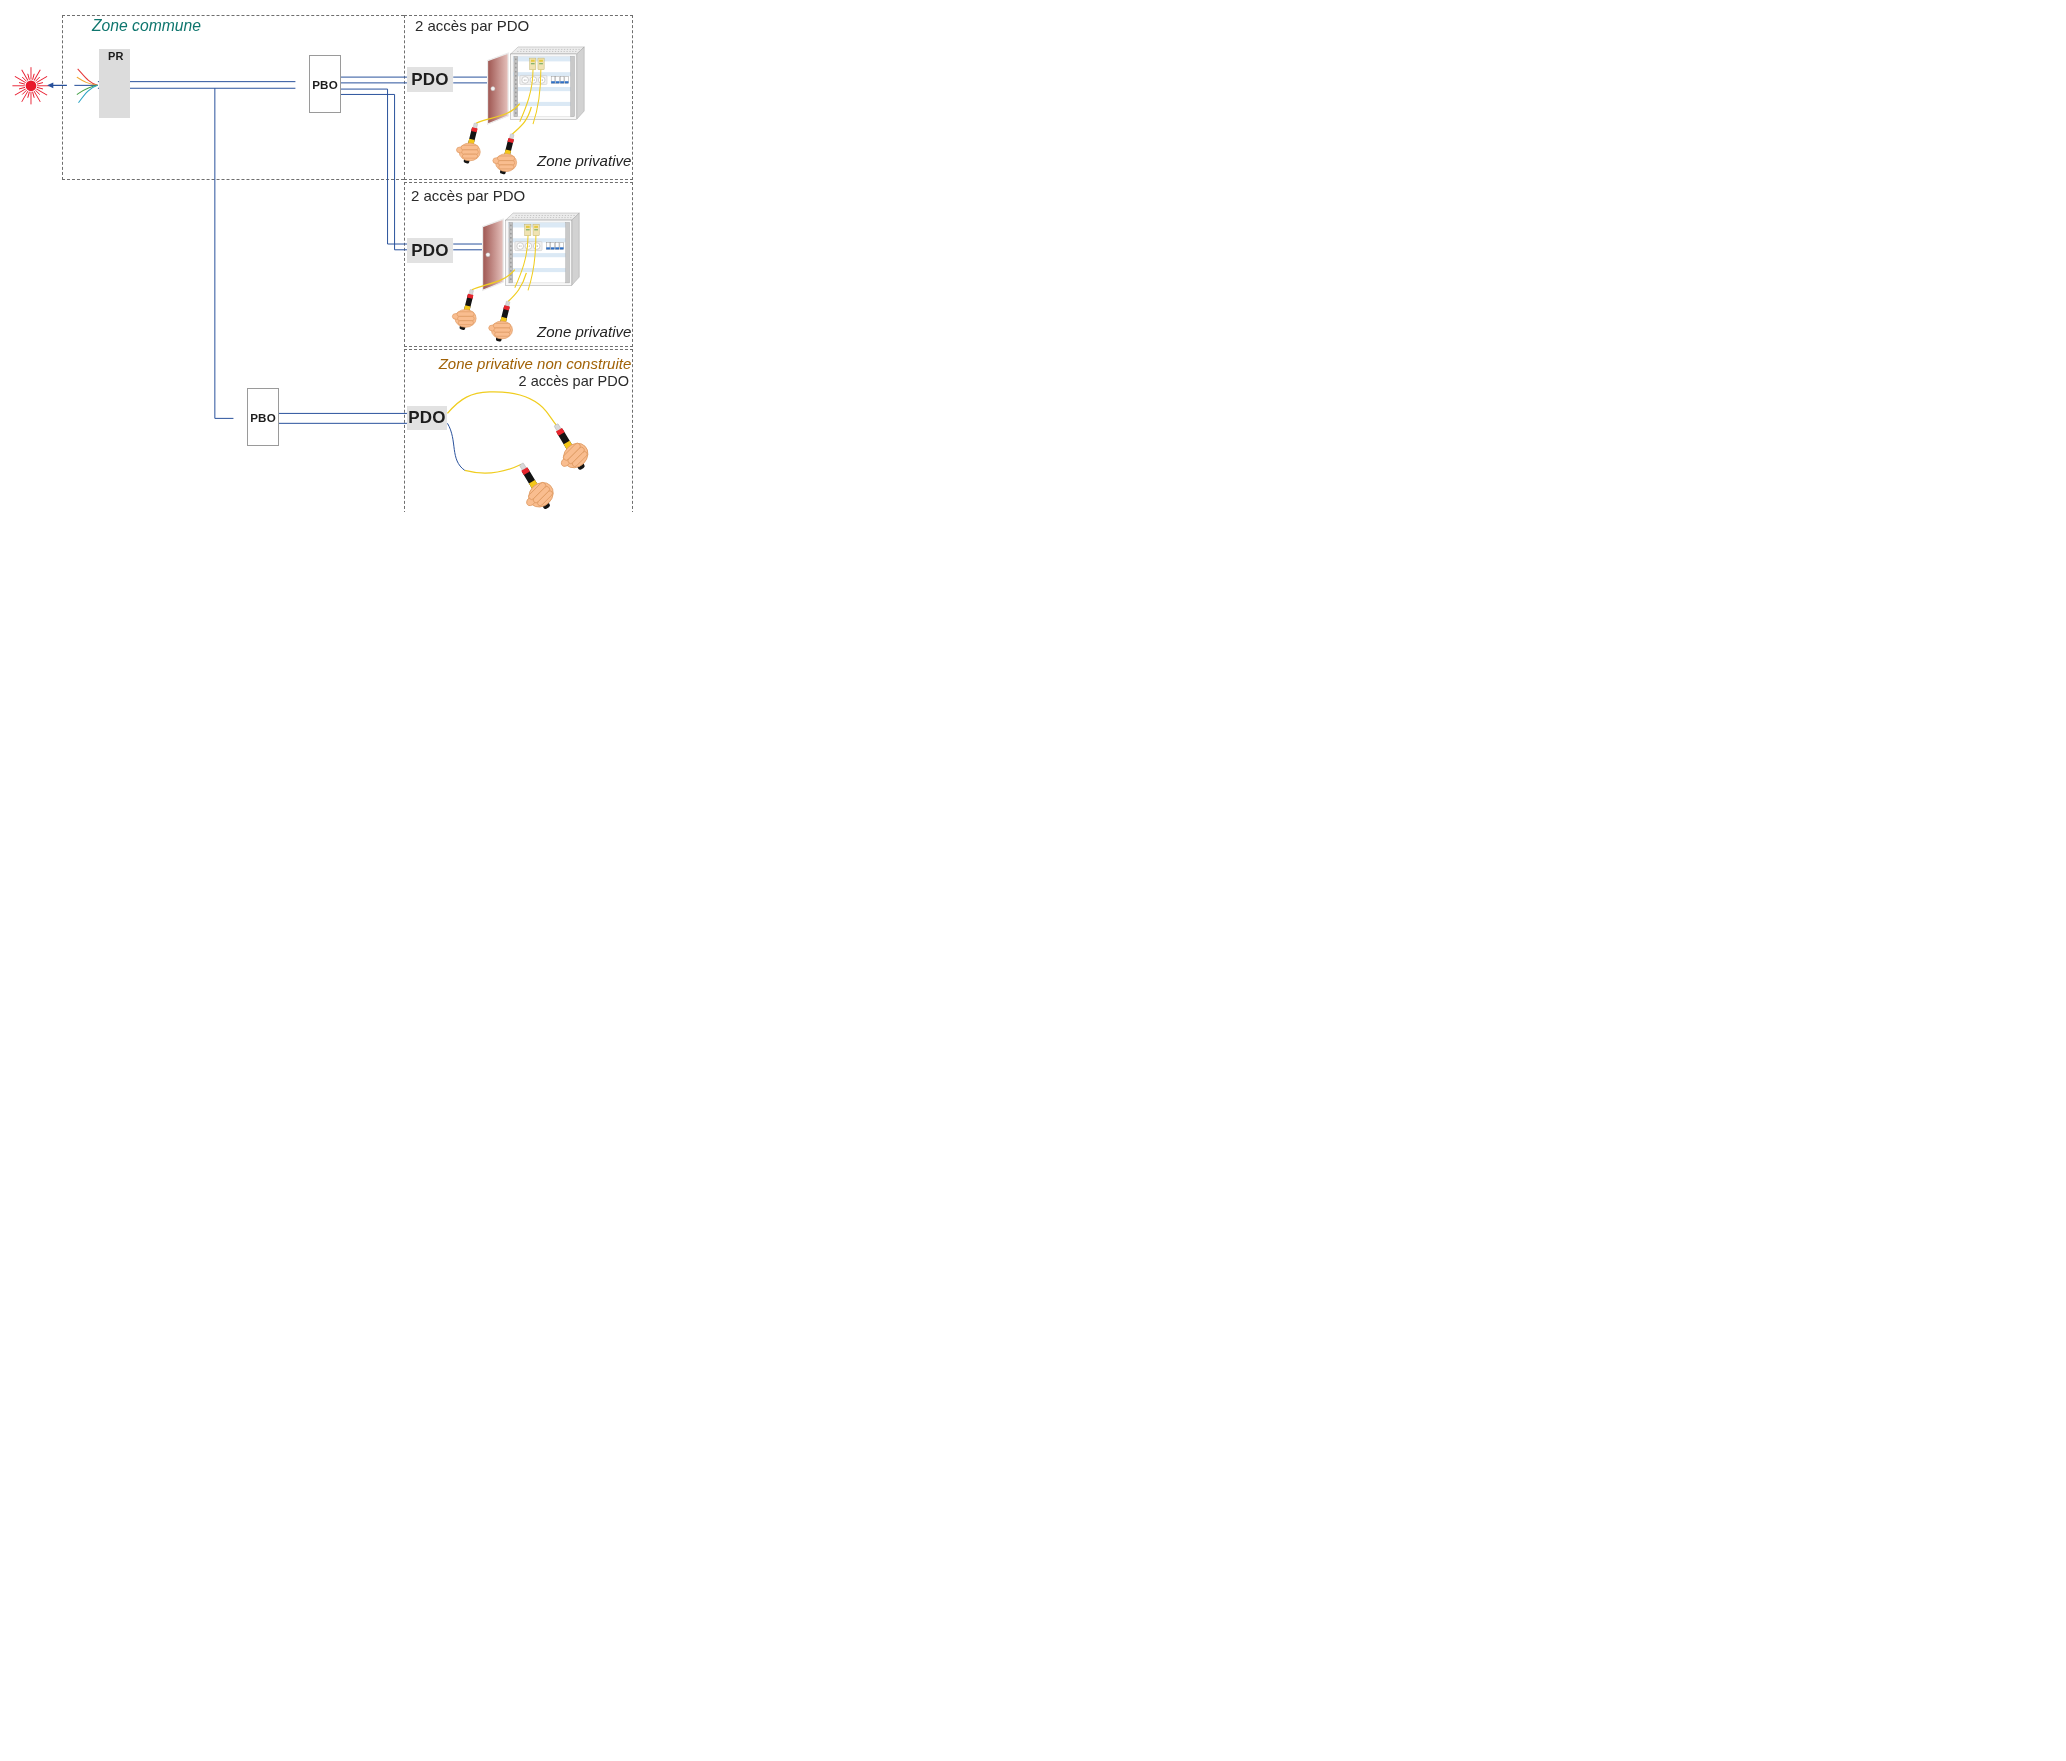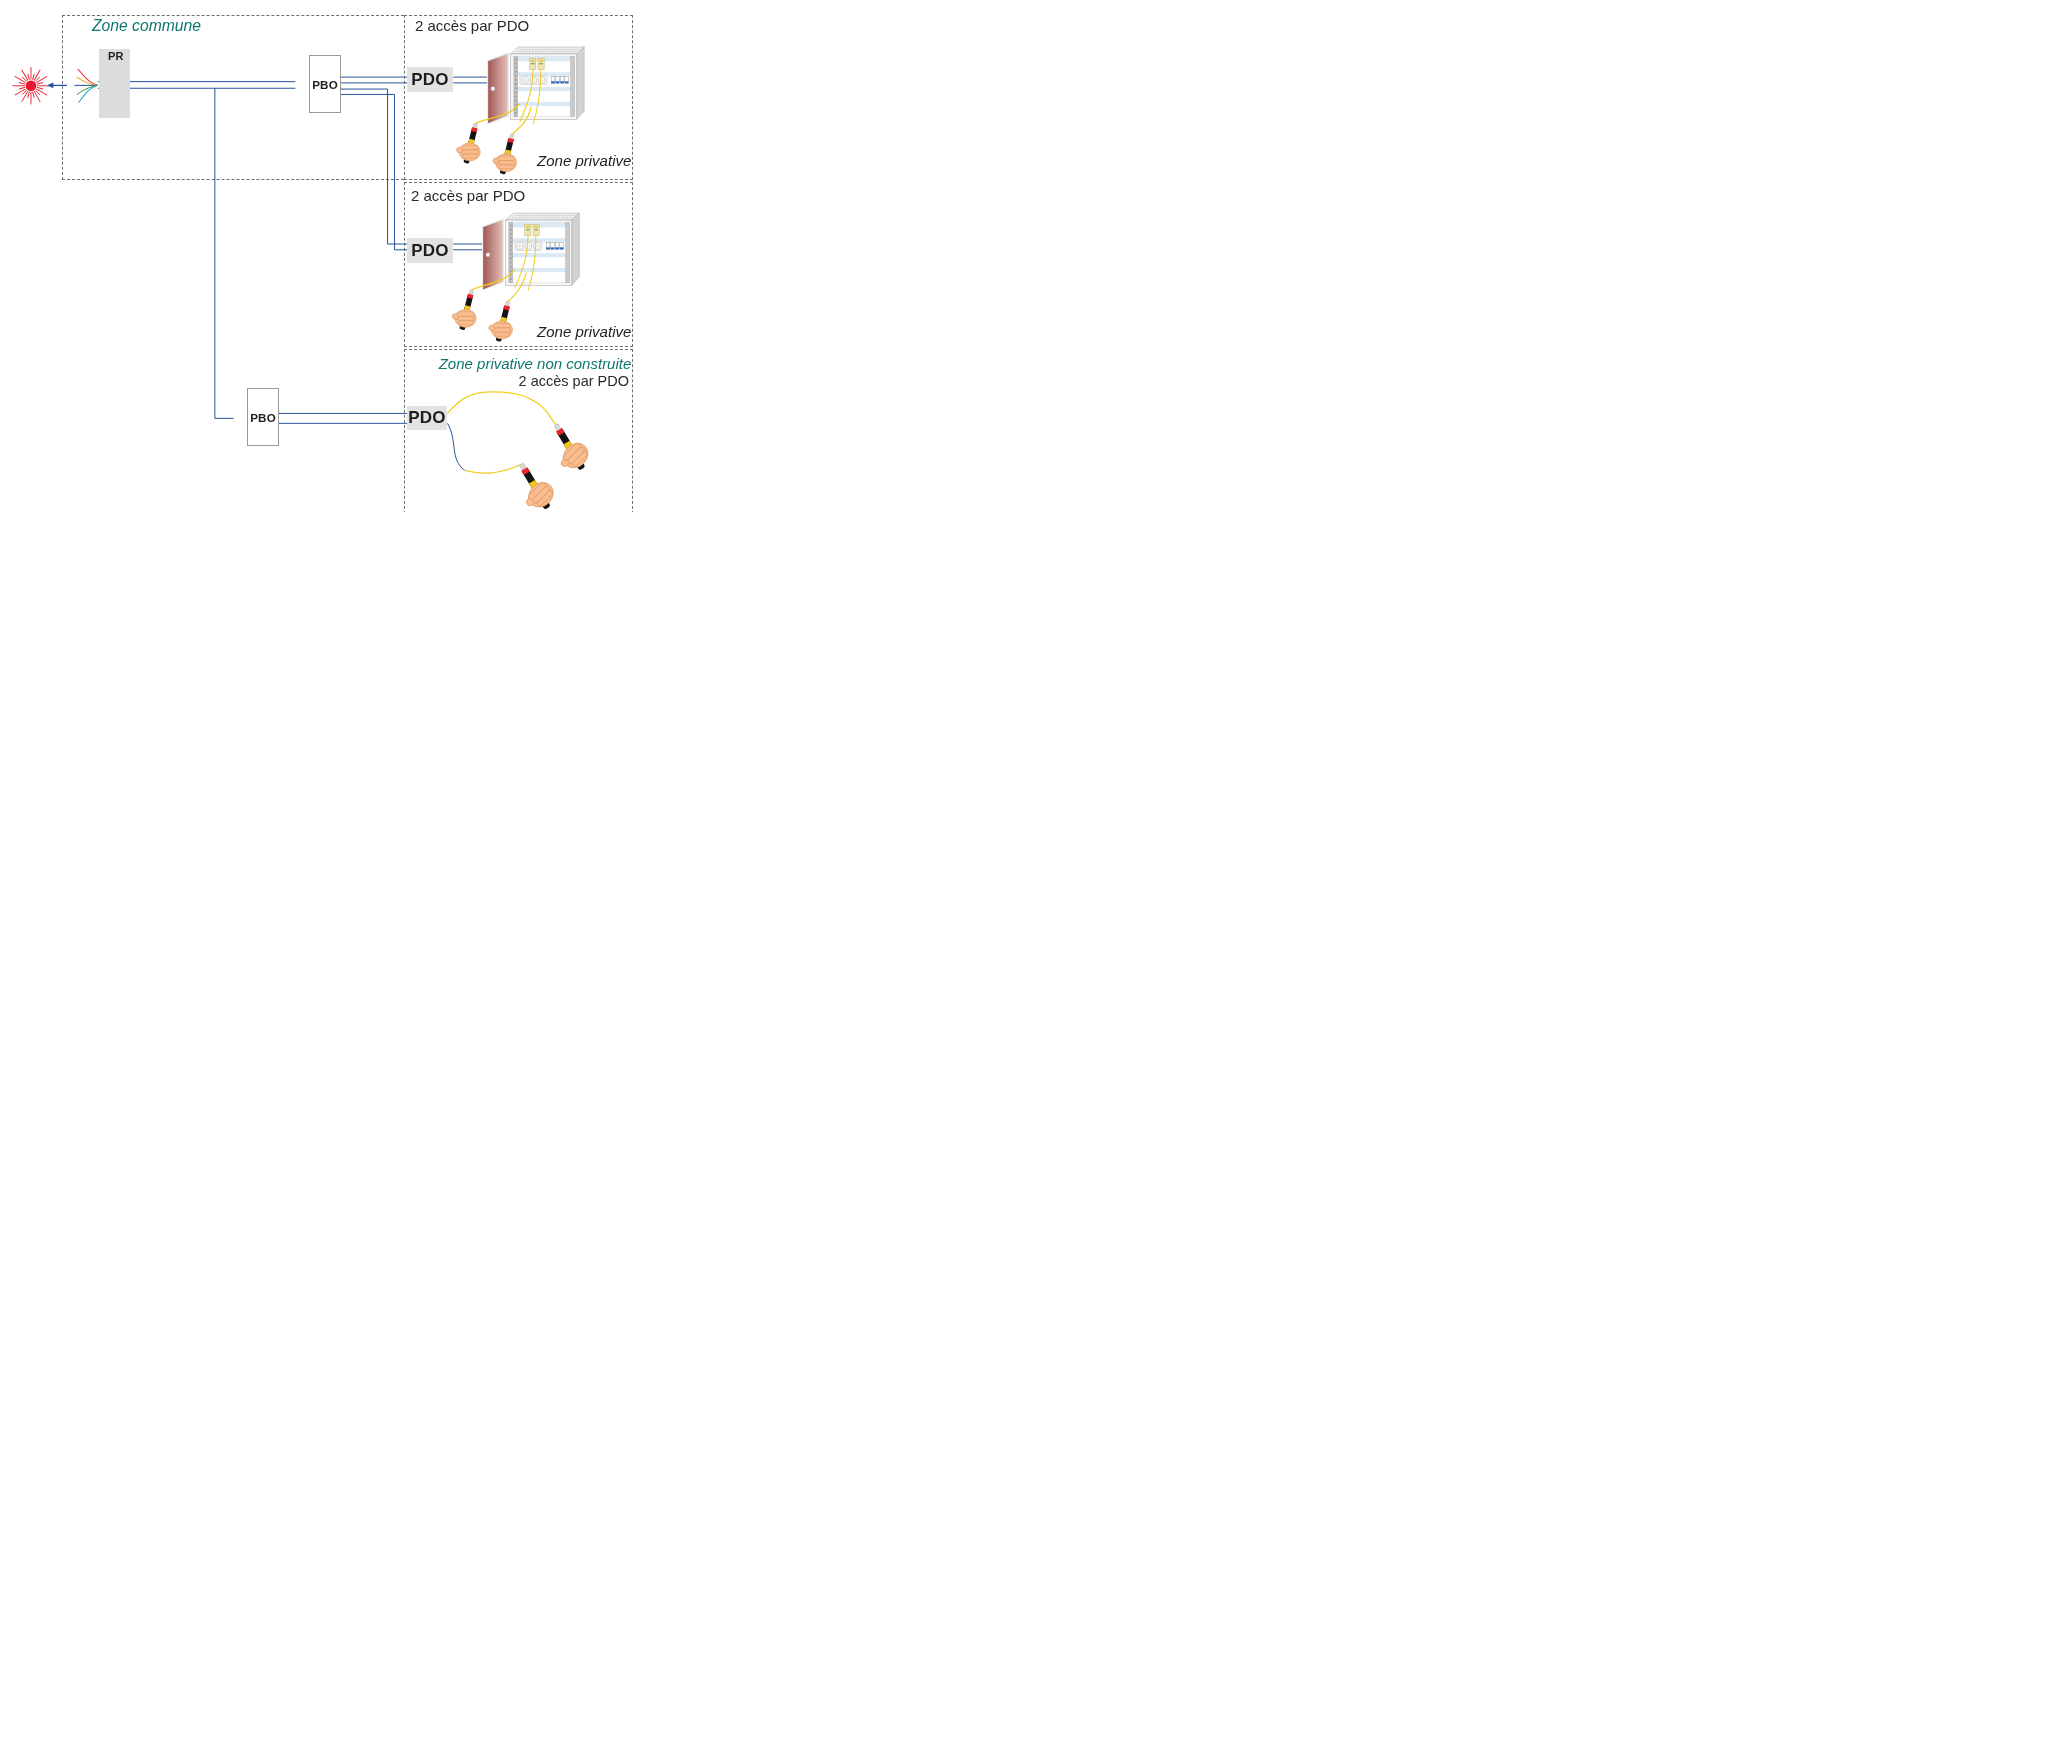--- a/index.html
+++ b/index.html
@@ -10,21 +10,21 @@
   #zone-top-region{left:404px;top:14.5px;width:229px;height:165px;}
   #zone-mid-region{left:404px;top:182px;width:229px;height:165px;}
   #zone-bot-region{left:404px;top:349px;width:229px;height:165px;}
   .lbl{position:absolute;white-space:nowrap;}
   .italic{font-style:italic;}
   #zone-commune-label{left:92px;top:16.5px;font-size:15.7px;color:#0f766e;}
   #top-title{left:415px;top:16.5px;font-size:15px;color:#2b2b2b;}
   #top-zone-label{right:8.7px;top:152px;font-size:15px;color:#222;}
   #mid-title{left:411px;top:187px;font-size:15px;color:#2b2b2b;}
   #mid-zone-label{right:8.7px;top:323px;font-size:15px;color:#222;}
-  #bot-title1{right:8.7px;top:355px;font-size:15px;color:#0f766e;}
+  #bot-title1{right:8.7px;top:355px;font-size:15px;color:#a16207;}
   #bot-title2{right:11px;top:373px;font-size:14.5px;color:#2b2b2b;}
   .node{position:absolute;box-sizing:border-box;display:flex;align-items:center;justify-content:center;}
   .node-label{font-weight:bold;letter-spacing:0.2px;}
   #pr-box{left:67px;top:49px;width:31px;height:69px;background:#dcdcdc;align-items:flex-start;justify-content:center;margin-left:32px;}
   #pr-box .node-label{font-size:11px;padding:0.8px 0 0 2.5px;}
   .pbo{background:#fff;border:0.4px solid #9a9a9a;margin-left:14px;}
   #pbo-top{left:295px;top:55px;width:32px;height:58px;}
   #pbo-bottom{left:233px;top:388px;width:32px;height:58px;}
   .pbo .node-label{font-size:11.6px;}
   .pdo{background:#e2e2e2;}

